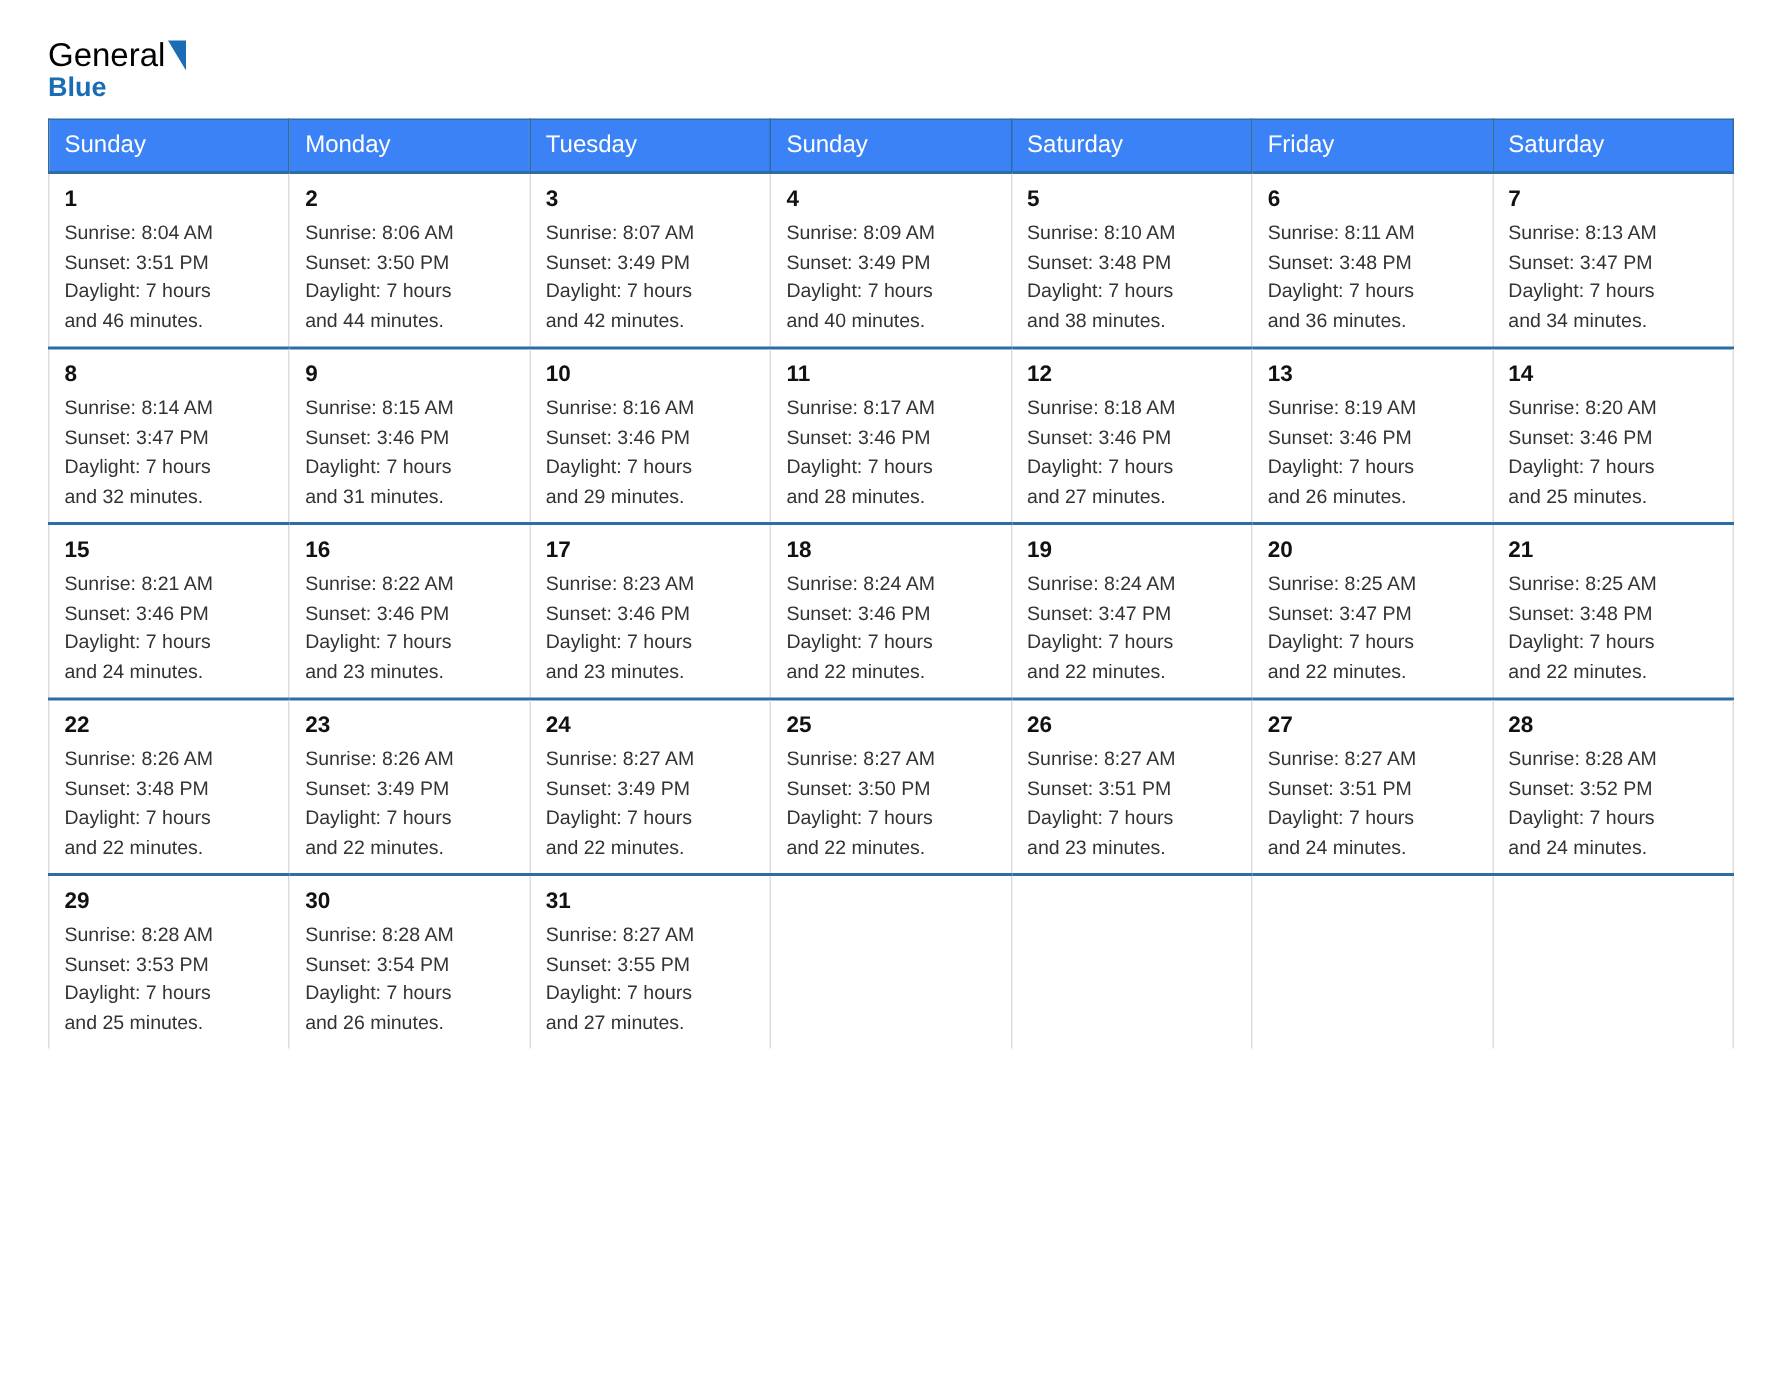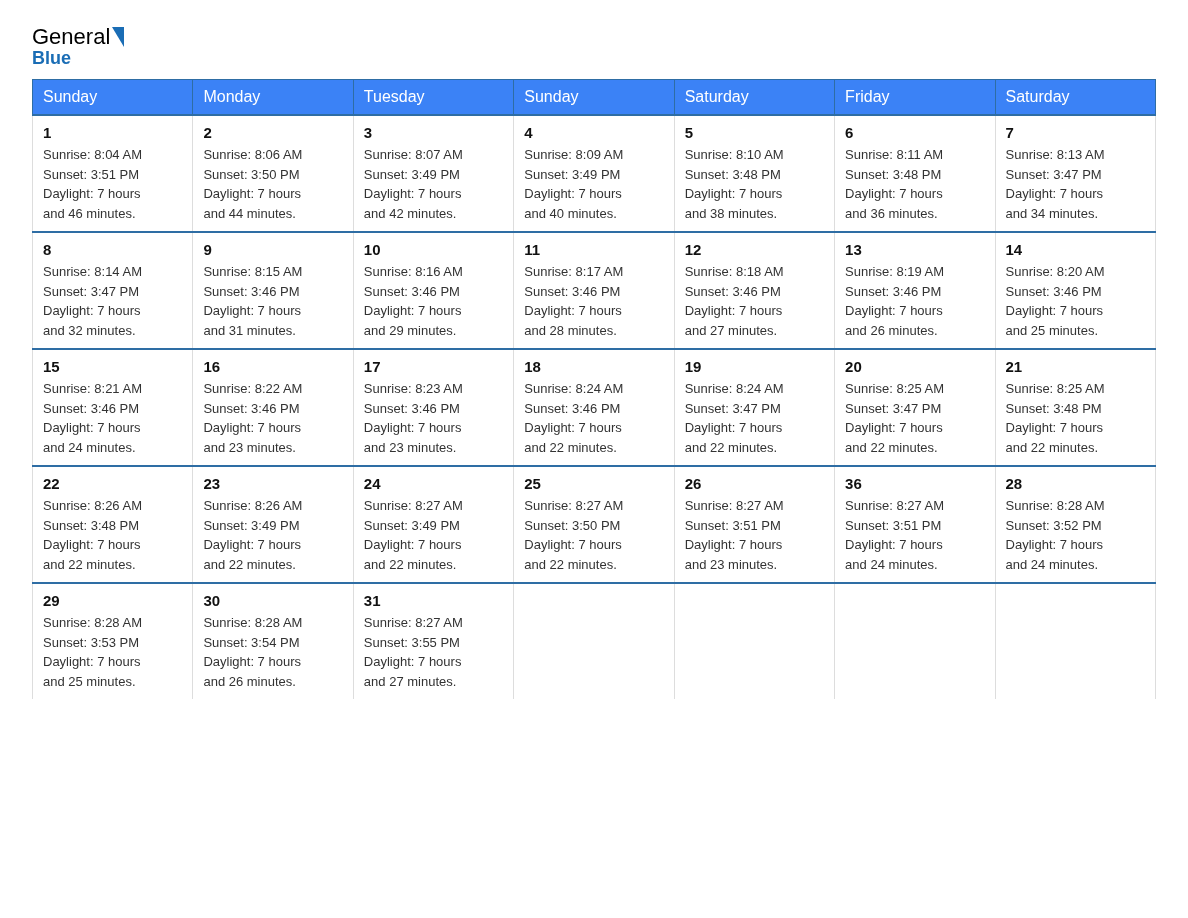--- a/index.html
+++ b/index.html
@@ -368,21 +368,21 @@
         <td>
           <div class="day-number">26</div>
           <div class="day-info">
             Sunrise: 8:27 AM<br>
             Sunset: 3:51 PM<br>
             Daylight: 7 hours<br>
             and 23 minutes.
           </div>
         </td>
         <td>
-          <div class="day-number">36</div>
+          <div class="day-number">27</div>
           <div class="day-info">
             Sunrise: 8:27 AM<br>
             Sunset: 3:51 PM<br>
             Daylight: 7 hours<br>
             and 24 minutes.
           </div>
         </td>
         <td>
           <div class="day-number">28</div>
           <div class="day-info">

